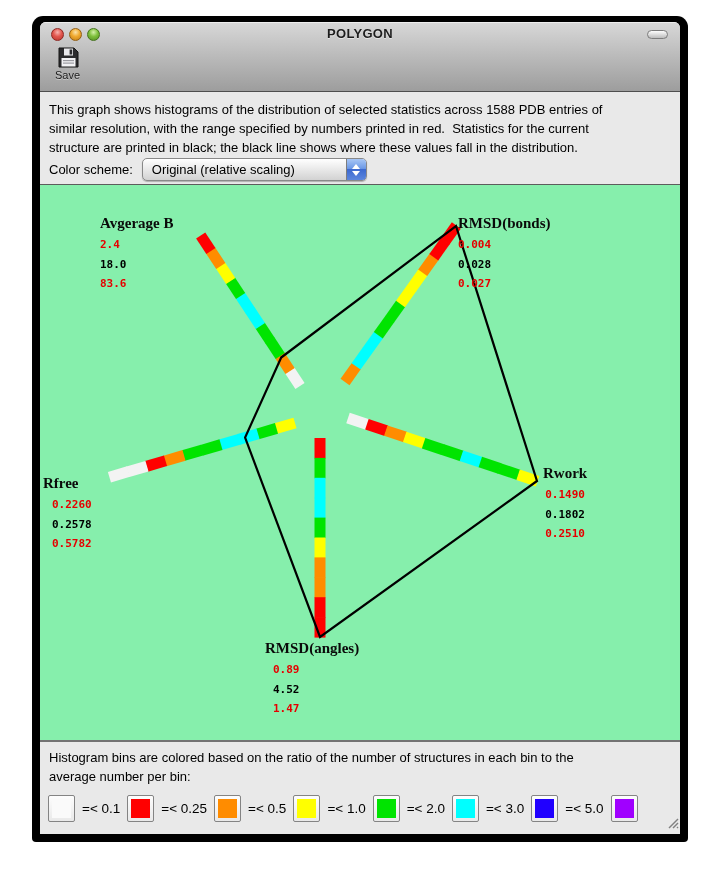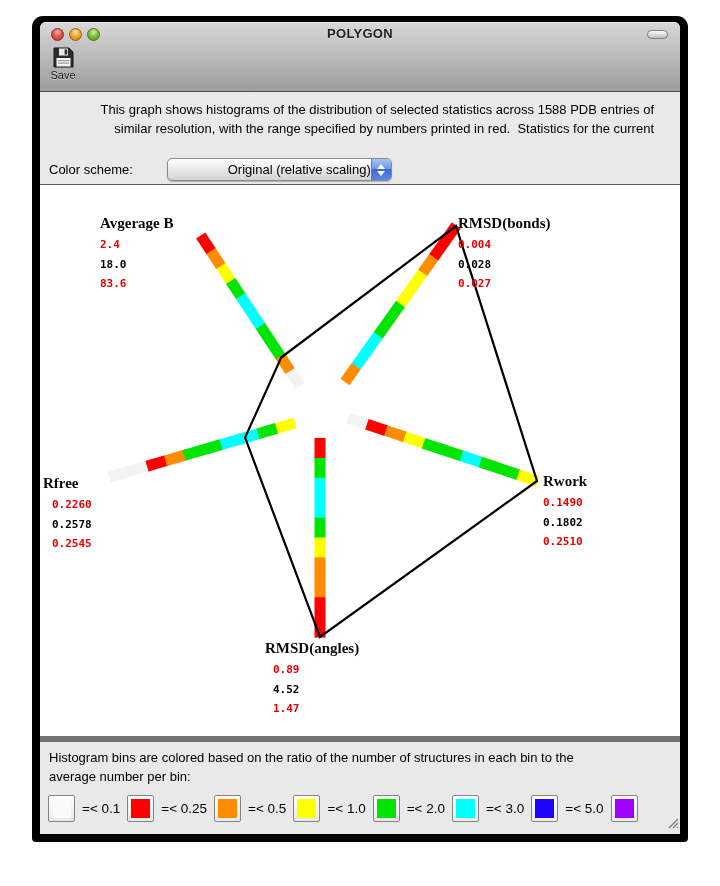--- a/index.html
+++ b/index.html
@@ -29,52 +29,52 @@
     font-size:13px; font-weight:600; color:#1d1d1d; letter-spacing:.3px;
     text-shadow:0 1px 0 rgba(255,255,255,.5);
   }
   .lozenge {
     position:absolute; right:12px; top:8px; width:21px; height:9px; border-radius:5px;
     background:linear-gradient(#fdfdfd,#bcbcbc); border:1px solid #7c7c7c; cursor:pointer;
   }
   .toolbar { height:46px; position:relative; }
   .savebtn {
     position:absolute; left:6px; top:1px; width:34px; height:42px;
-    display:flex; flex-direction:column; align-items:center; justify-content:flex-start; cursor:pointer;
+    display:flex; flex-direction:column; align-items:flex-end; justify-content:flex-start; cursor:pointer;
   }
   .savebtn svg { display:block; }
   .savelabel { font-size:11px; color:#1c1c1c; margin-top:1px; text-shadow:0 1px 0 rgba(255,255,255,.4); }
   
-  .info { height:93px; flex:0 0 93px; border-bottom:1px solid #5c5c5c; padding:8px 26px 0 9px; position:relative;text-align:right; }
+  .info { height:93px; flex:0 0 93px; border-bottom:1px solid #5c5c5c; padding:8px 6px 0 9px; position:relative; }
   .desc-line { font-size:13px; line-height:19px; color:#000; white-space:pre; }
   .scheme-row { position:absolute; left:9px; top:66px; display:flex; align-items:center; }
   .scheme-label { font-size:13px; color:#000; margin-right:9px; }
   .popup {
     width:225px; height:23px; border:1px solid #898989; border-radius:5px;
     background:linear-gradient(#ffffff,#d2d2d2); display:flex; align-items:center;
-    box-shadow:0 1px 1px rgba(0,0,0,.25), inset 0 1px 0 #fff; cursor:pointer; position:relative; overflow:hidden;margin-left:25px;
+    box-shadow:0 1px 1px rgba(0,0,0,.25), inset 0 1px 0 #fff; cursor:pointer; position:relative; overflow:hidden;
   }
   .popup-text { flex:1; font-size:13px; color:#000; padding-left:9px; }
   .popup-arrows {
     width:20px; height:100%; background:linear-gradient(#a7c6f5 0%, #6d99e6 45%, #3d6ad0 50%, #5c86dd 100%);
     border-left:1px solid #7d7d7d; display:flex; flex-direction:column; align-items:center; justify-content:center; gap:2px;
   }
   .arr-up { width:0; height:0; border-left:4px solid transparent; border-right:4px solid transparent; border-bottom:5px solid #fff; }
   .arr-dn { width:0; height:0; border-left:4px solid transparent; border-right:4px solid transparent; border-top:5px solid #fff; }
   
-  .plot { height:557px; flex:0 0 557px; border-bottom:6px solid #737373; position:relative; background:#ffffff; }
+  .plot { height:557px; flex:0 0 557px; border-bottom:2px solid #737373; position:relative; background:#86efac; }
   #radar { position:absolute; left:0; top:0; z-index:1; }
   .stat { position:absolute; z-index:2; }
   .sname { font-family:"Liberation Serif", serif; font-weight:bold; font-size:15px; color:#0a0a0a; margin-bottom:3px; }
   .v { font-family:"DejaVu Sans Mono", monospace; font-weight:bold; font-size:11px; line-height:19.5px; }
   .v.red { color:#e60000; }
   .v.blk { color:#000000; }
   .stat-avgb   { left:60px;  top:30px; }
   .stat-bonds  { left:418px; top:30px; }
-  .stat-rwork  { left:503px; top:288px; }
+  .stat-rwork  { left:503px; top:280px;text-align:center; }
   .stat-angles { left:225px; top:455px; }
   .stat-rfree  { left:3px;   top:290px; }
   .stat-angles .v { margin-left:8px; }
   .stat-rfree  .v { margin-left:9px; }
   
   .bottom { flex:1; position:relative; padding:6px 9px 0 9px; }
   .legend-row { position:absolute; left:8px; top:53px; display:flex; align-items:center; gap:7px; }
   .swatch {
     width:27px; height:27px; flex:0 0 27px; border:1px solid #848484; border-radius:2px;
     background:linear-gradient(#fdfdfd,#e9e9e9); display:flex; align-items:center; justify-content:center;
@@ -110,20 +110,21 @@
             </svg>
           </span>
           <span class="savelabel">Save</span>
         </div>
       </div>
     </div>
 
     <div class="info">
       <div class="desc-line">This graph shows histograms of the distribution of selected statistics across 1588 PDB entries of</div>
       <div class="desc-line">similar resolution, with the range specified by numbers printed in red.  Statistics for the current</div>
+      <div class="desc-line">structure are printed in black; the black line shows where these values fall in the distribution.</div>
       <div class="scheme-row">
         <span class="scheme-label">Color scheme:</span>
         <div class="popup">
           <span class="popup-text">Original (relative scaling)</span>
           <span class="popup-arrows">
             <span class="arr-up"></span>
               <span class="arr-dn"></span>
           </span>
         </div>
       </div>
@@ -219,21 +220,21 @@
         <div class="sname">RMSD(angles)</div>
         <div class="v red">0.89</div>
         <div class="v blk">4.52</div>
         <div class="v red">1.47</div>
       </div>
 
       <div class="stat stat-rfree">
         <div class="sname">Rfree</div>
         <div class="v red">0.2260</div>
         <div class="v blk">0.2578</div>
-        <div class="v red">0.2545</div>
+        <div class="v red">0.5782</div>
       </div>
     </div>
 
     <div class="bottom">
       <div class="desc-line">Histogram bins are colored based on the ratio of the number of structures in each bin to the</div>
       <div class="desc-line">average number per bin:</div>
       <div class="legend-row">
         <span class="swatch">
             <span class="swatch-inner" style="background: rgb(250, 250, 250);"></span>
           </span>

